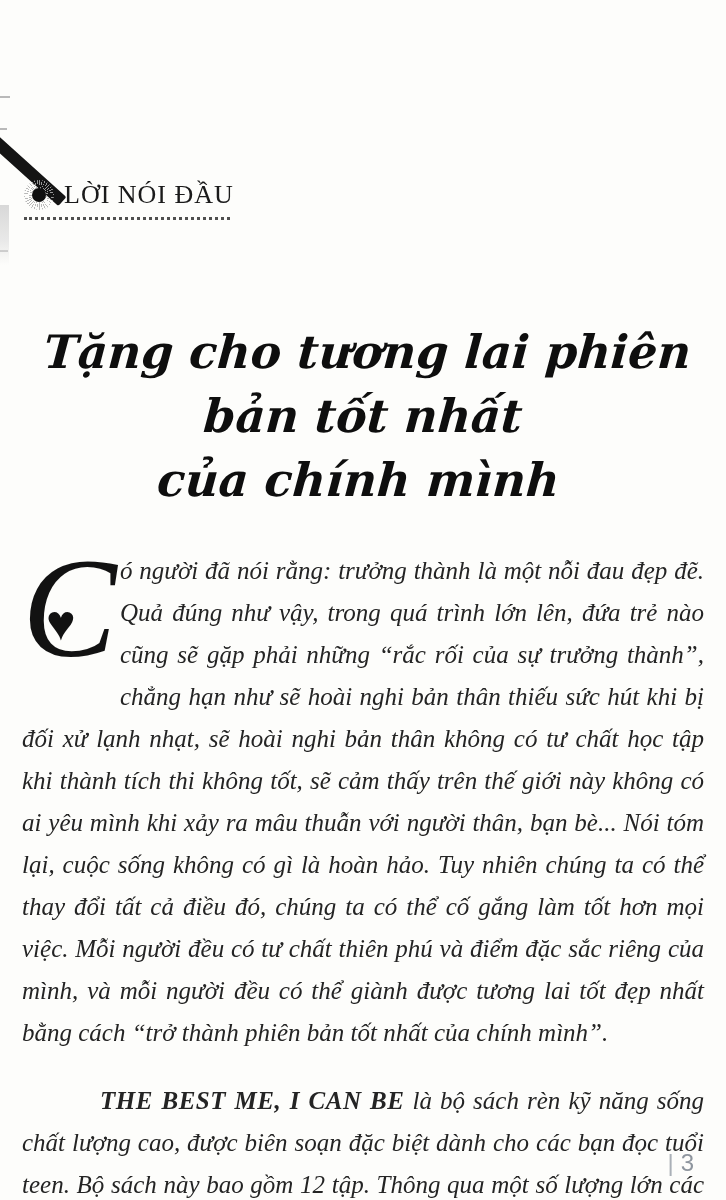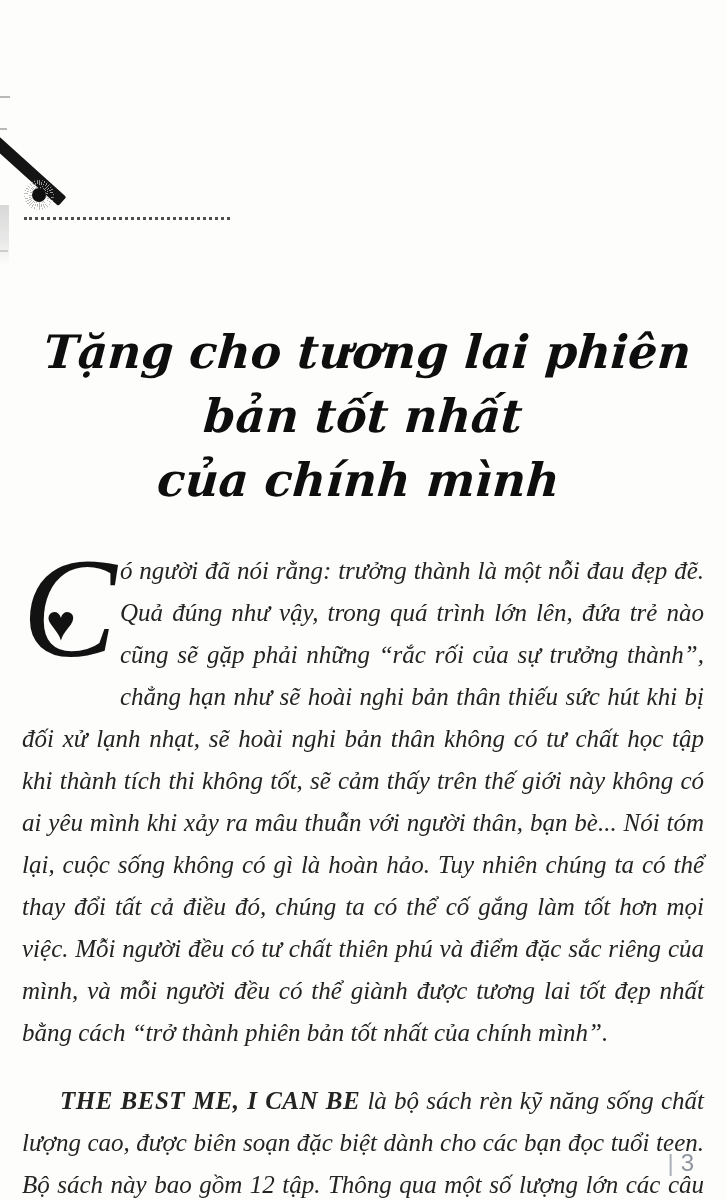--- a/index.html
+++ b/index.html
@@ -85,21 +85,21 @@
     font-style:italic;
     color:#121212;
   }
   .heart {
     position:absolute; left:24px; top:44px;
     font-style:normal;
     font-size:50px; line-height:50px;
     color:#121212;
   }
   .para2 { text-indent:38px; margin-top:26px !important; }
-  .para2 b { font-style:italic; letter-spacing:.5px; }
+  .para2 b { font-style:italic; letter-spacing:.5px;margin-left:40px; }
 
   
   .footer {
     position:absolute; right:32px; bottom:24px;
     display:flex; align-items:flex-end; gap:7px;
     font-family:"Liberation Sans", sans-serif;
     color:#8e959e; font-size:24px; line-height:26px;
   }
   .footer .bar { color:#aab0b7; }
 </style>
@@ -113,20 +113,21 @@
   <div class="edge-mark" style="top:128px; width:7px;"></div>
   <div class="edge-mark" style="top:250px; width:8px;"></div>
   <div class="edge-smudge"></div>
 
   <div class="header">
     <div class="header-row">
       <span class="sun-icon">
         <span class="sun-rays"></span>
         <span class="sun-core"></span>
       </span>
+      <span class="header-label">LỜI NÓI ĐẦU</span>
     </div>
     <div class="header-dots"></div>
   </div>
 
   <div class="title">
     <div>Tặng cho tương lai phiên bản tốt nhất</div>
     <div>của chính mình</div>
   </div>
 
   <div class="body-text">

